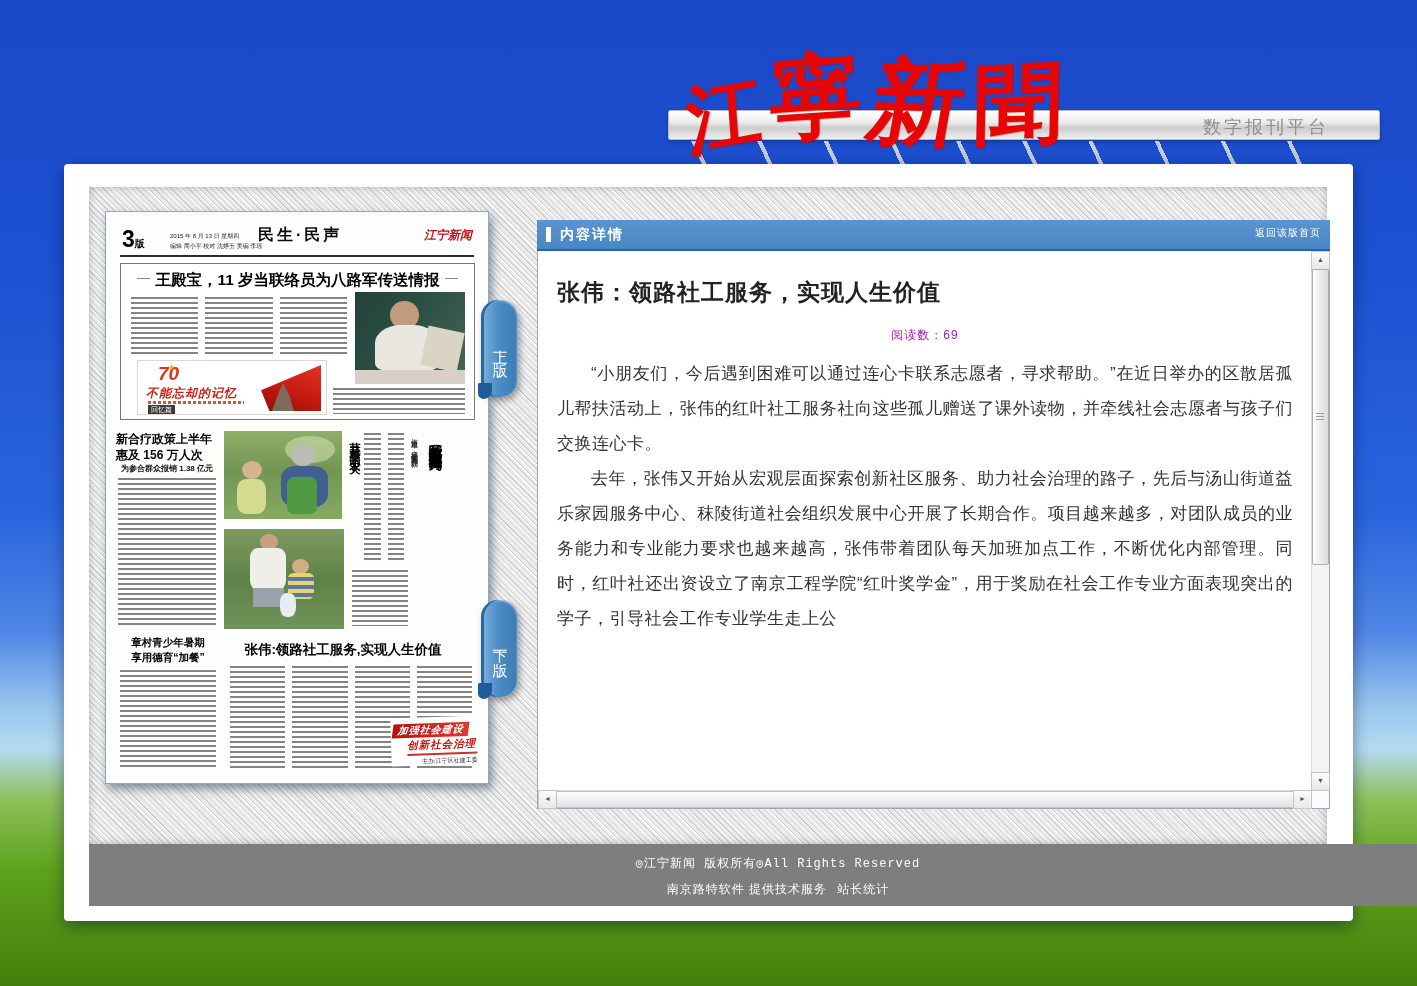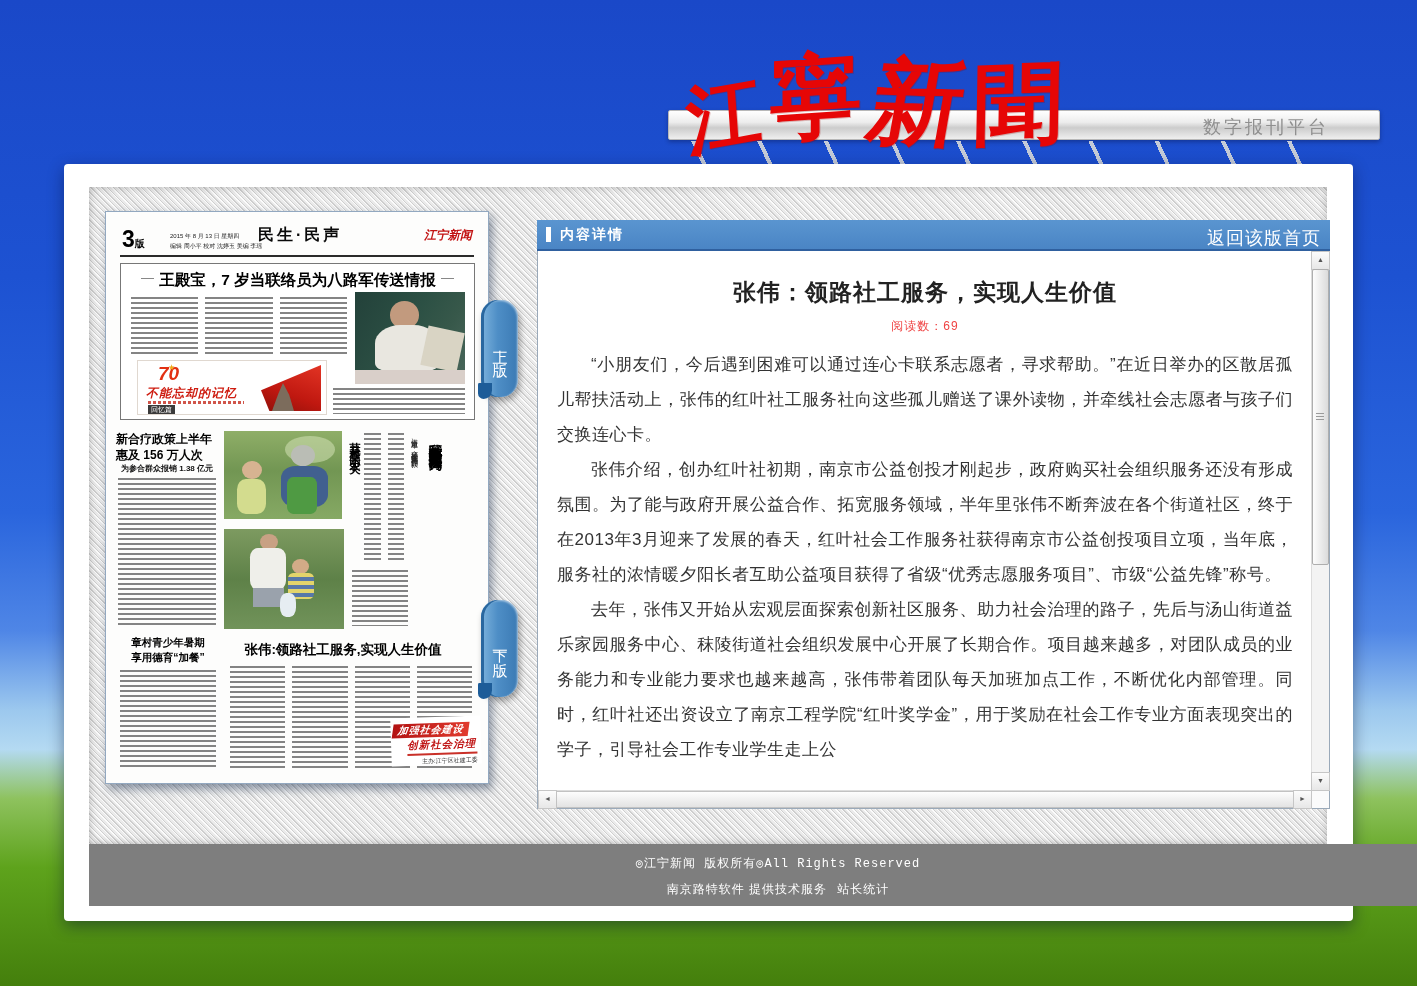--- a/index.html
+++ b/index.html
@@ -111,25 +111,25 @@
     font-weight:bold;font-style:italic;transform:skewX(-10deg);padding:0 5px;letter-spacing:1px;}
   .sl2{display:block;color:#c01616;font-size:10.5px;font-weight:bold;font-style:italic;
     margin:1px 0 0 14px;letter-spacing:1px;border-bottom:2px solid #c93028;padding-bottom:1px;width:70px;}
   .sl3{display:block;font-size:6px;color:#333;margin-top:2px;text-align:right;padding-right:4px;}
   
   .panel{position:absolute;left:473px;top:56px;width:793px;z-index:2;}
   .panel-head{position:relative;height:29px;background:linear-gradient(180deg,#5a95d0,#4a85c5);
     border-bottom:2px solid #2f609f;color:#fff;text-align:right;}
   .marker{position:absolute;left:9px;top:7px;width:5px;height:15px;background:#fff;}
   .ph-title{position:absolute;left:23px;top:6px;font-size:14px;font-weight:bold;letter-spacing:2px;}
-  .back{position:absolute;right:9px;top:6px;font-size:18px;letter-spacing:1px;cursor:pointer;color:#fff;text-decoration:none;}
+  .back{position:absolute;right:9px;top:6px;font-size:10px;letter-spacing:1px;cursor:pointer;color:#fff;text-decoration:none;}
   .panel-body{position:relative;height:557px;background:#fff;border:1px solid #9aa9b9;border-top:none;}
   .article{position:absolute;left:0;top:0;right:17px;bottom:17px;overflow:hidden;padding:16px 19px 0 19px;}
-  .article h1{margin:10px 0 0;text-align:center;font-size:23px;font-weight:600;color:#222;letter-spacing:1px;}
-  .readcount{text-align:center;color:#ef4444;font-size:12px;margin:10px 0 12px;letter-spacing:1px;}
+  .article h1{margin:10px 0 0;text-align:left;font-size:23px;font-weight:600;color:#222;letter-spacing:1px;}
+  .readcount{text-align:center;color:#a21caf;font-size:12px;margin:19px 0 12px;letter-spacing:1px;}
   .article p{margin:0;text-indent:2em;font-size:17px;line-height:35px;color:#333;text-align:justify;letter-spacing:.5px;}
   .vscroll{position:absolute;top:0;right:0;bottom:17px;width:17px;background:#f3f3f3;border-left:1px solid #dcdcdc;}
   .sbtn{position:absolute;width:17px;height:17px;background:linear-gradient(180deg,#fcfcfc,#e7e7e7);
     border:1px solid #c6c6c6;text-align:center;line-height:15px;font-size:7px;color:#555;cursor:pointer;}
   .s-up{top:0;left:-1px;}
   .s-down{bottom:0;left:-1px;}
   .vthumb{position:absolute;left:0;top:18px;width:15px;height:294px;cursor:pointer;
     background:linear-gradient(90deg,#fdfdfd,#dbdbdb);border:1px solid #aeaeae;border-radius:2px;}
   .grip{position:absolute;left:3px;top:50%;margin-top:-4px;width:8px;height:8px;
     background:repeating-linear-gradient(180deg,#9a9a9a 0 1px,transparent 1px 3px);}
@@ -161,21 +161,21 @@
     <div class="abs np-pageno"><span>3</span><i>版</i></div>
     <div class="abs np-dates">
       <div>2015 年 8 月 13 日  星期四</div>
       <div>编辑 周小平  校对 沈婷玉  美编 李瑶</div>
     </div>
     <div class="abs np-section">民生·民声</div>
     <div class="abs np-mast">江宁新闻</div>
     <div class="abs np-rule"></div>
 
     <div class="abs np-box">
-      <div class="abs np-h1">王殿宝，7 岁当联络员为八路军传送情报</div>
+      <div class="abs np-h1">王殿宝，11 岁当联络员为八路军传送情报</div>
       <div class="abs cols" style="left:10px;top:33px;width:216px;height:60px;">
           <i></i>
           <i></i>
           <i></i>
         </div>
       <div class="abs cols" style="left:212px;top:124px;width:132px;height:26px;">
           <i></i>
         </div>
       <div class="photo photo-old">
         <div class="po-head"></div>
@@ -265,21 +265,20 @@
     <div class="panel-head">
       <span class="marker"></span>
       <span class="ph-title">内容详情</span>
       <a class="back">返回该版首页</a>
     </div>
     <div class="panel-body">
       <div class="article">
         <h1>张伟：领路社工服务，实现人生价值</h1>
         <div class="readcount">阅读数：69</div>
         <p>“小朋友们，今后遇到困难可以通过连心卡联系志愿者，寻求帮助。”在近日举办的区散居孤儿帮扶活动上，张伟的红叶社工服务社向这些孤儿赠送了课外读物，并牵线社会志愿者与孩子们交换连心卡。</p>
-        <p>张伟介绍，创办红叶社初期，南京市公益创投才刚起步，政府购买社会组织服务还没有形成氛围。为了能与政府开展公益合作、拓宽服务领域，半年里张伟不断奔波在各个街道社区，终于在2013年3月迎来了发展的春天，红叶社会工作服务社获得南京市公益创投项目立项，当年底，服务社的浓情暖夕阳长者互助公益项目获得了省级“优秀志愿服务项目”、市级“公益先锋”称号。</p>
         <p>去年，张伟又开始从宏观层面探索创新社区服务、助力社会治理的路子，先后与汤山街道益乐家园服务中心、秣陵街道社会组织发展中心开展了长期合作。项目越来越多，对团队成员的业务能力和专业能力要求也越来越高，张伟带着团队每天加班加点工作，不断优化内部管理。同时，红叶社还出资设立了南京工程学院“红叶奖学金”，用于奖励在社会工作专业方面表现突出的学子，引导社会工作专业学生走上公</p>
       </div>
       <div class="vscroll">
         <div class="sbtn s-up">▲</div>
         <div class="vthumb">
             <span class="grip"></span>
           </div>
         <div class="sbtn s-down">▼</div>
       </div>
       <div class="hscroll">

